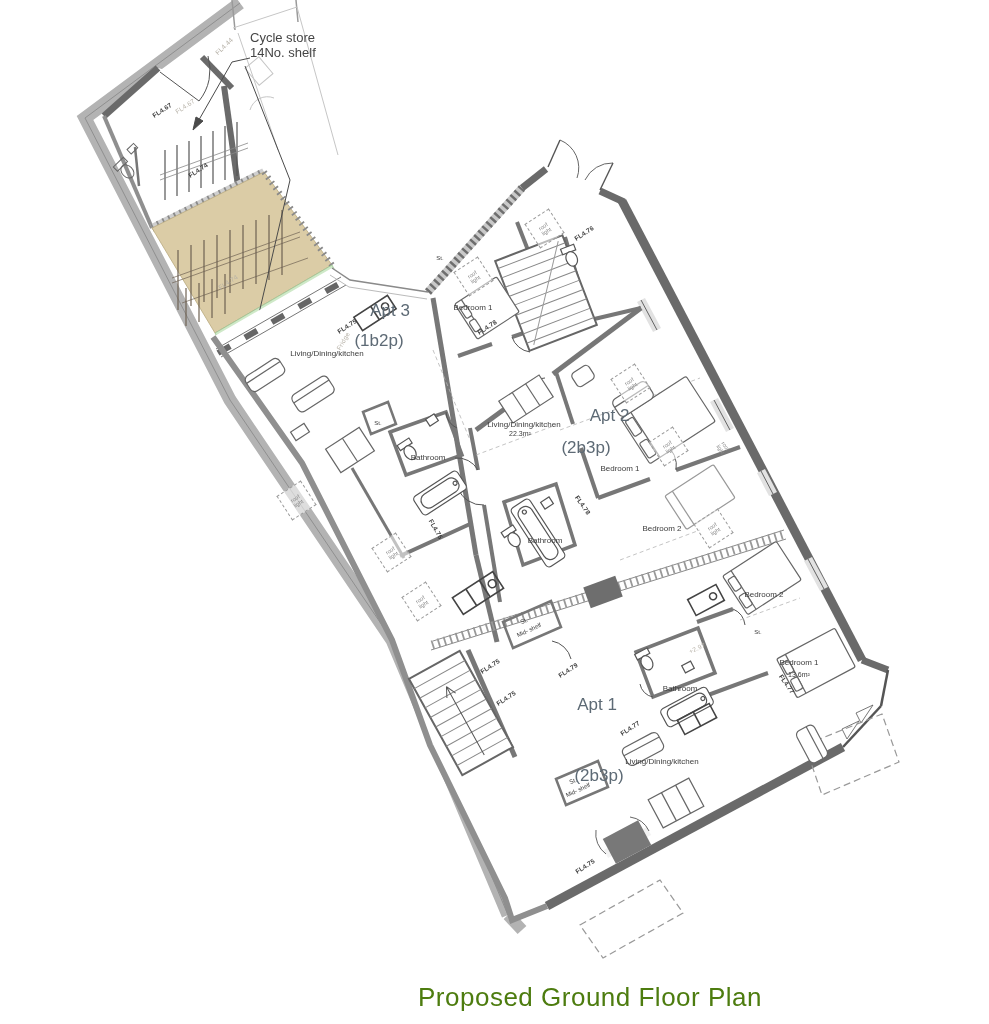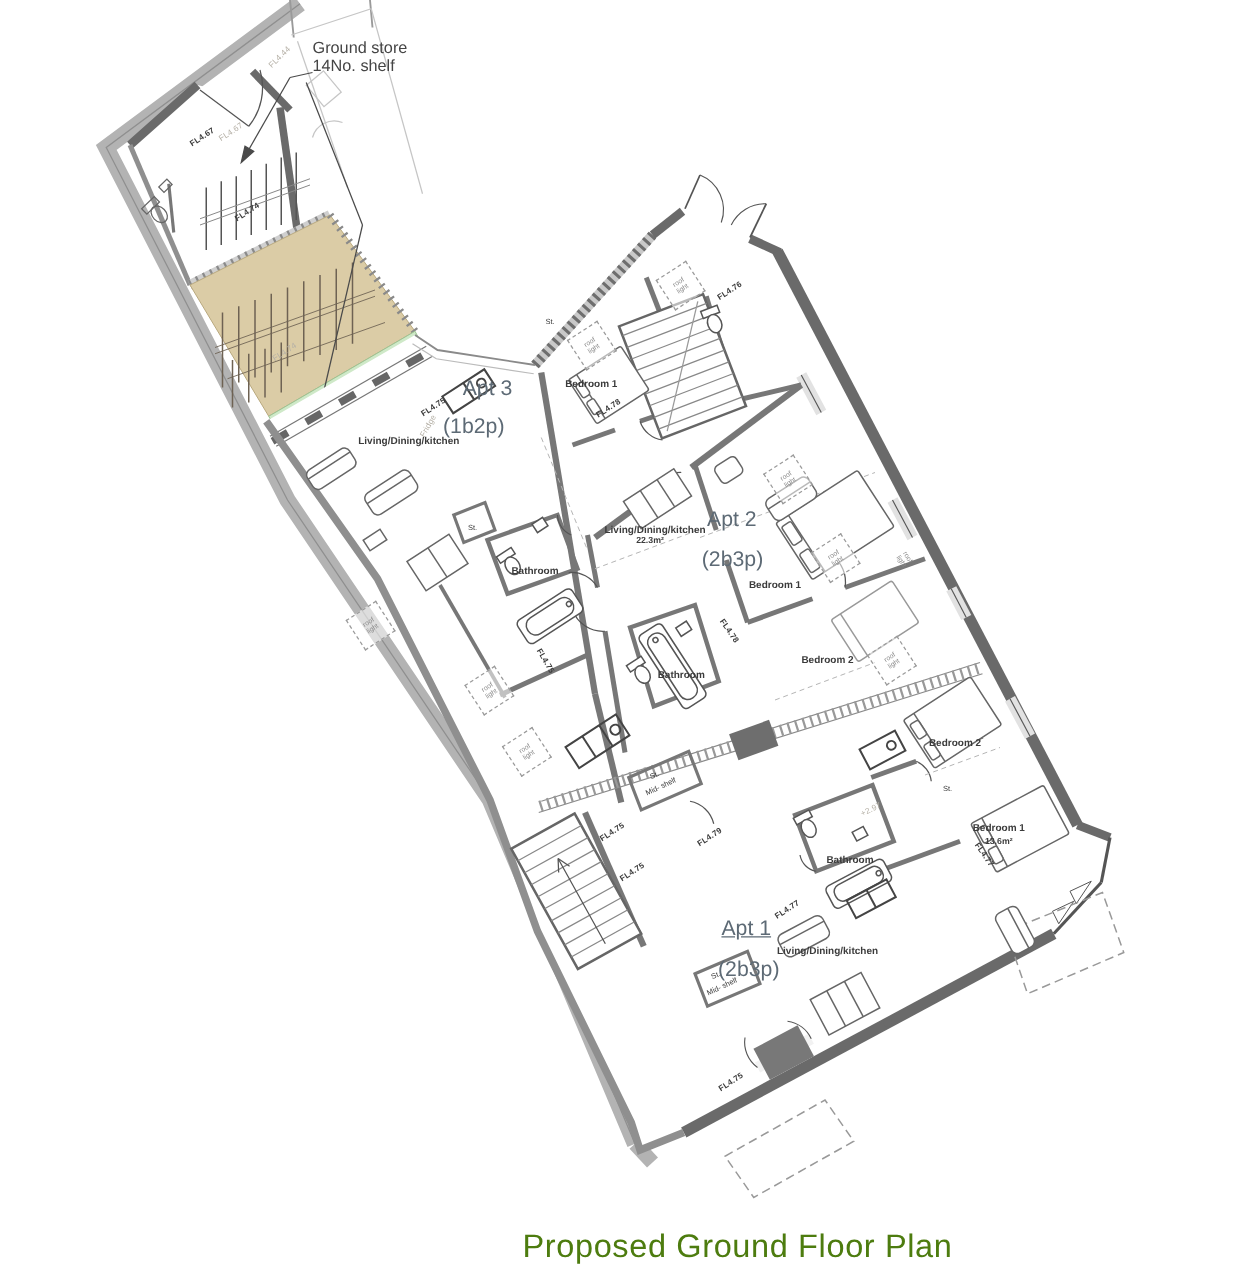--- a/index.html
+++ b/index.html
@@ -1,20 +1,20 @@
 <!DOCTYPE html>
 <html><head>
 <meta charset="utf-8">
 <style>
   html,body{margin:0;padding:0;background:#ffffff;}
   #stage{position:relative;width:989px;height:1024px;background:#fff;overflow:hidden;
          font-family:"Liberation Sans", sans-serif;}
   #plansvg{position:absolute;left:0;top:0;}
   .lbl{position:absolute;white-space:nowrap;color:#3b3b3b;transform:translate(-50%,-50%);}
-  .room{font-size:8px;font-weight:bold;}
+  .room{font-size:8px;}
   .small{font-size:6px;}
   .lvl{font-size:6.5px;font-weight:bold;letter-spacing:.2px;}
   .apt{font-size:17px;color:#5d6a75;margin-top:28px;}
   .light{color:#b5b0a6;font-weight:normal;}
   .note{font-size:13px;color:#454545;transform:none;}
   .title{font-size:26px;color:#4d7c0f;transform:translate(-50%,-50%);letter-spacing:.5px;}
   .rl{position:absolute;width:27px;height:27px;border:1px dashed #9a9a9a;background:rgba(255,255,255,.55);
       display:flex;flex-direction:column;align-items:center;justify-content:center;
       font-size:5.5px;line-height:6px;color:#8a8a8a;}
   .rl.noborder{border:none;background:none;}
@@ -404,21 +404,21 @@
           <line x1="8" y1="-13" x2="8" y2="13"></line>
     </g>
     <g transform="translate(350,450) rotate(-33)">
       <rect x="-20" y="-14" width="40" height="28"></rect>
           <line x1="0" y1="-14" x2="0" y2="14"></line>
     </g>
   </g>
 </svg>
 
 <div id="overlay" style="position:absolute;left:0;top:0;width:989px;height:1024px;">
-  <div class="lbl note" style="left:250px;top:30px;">Ground store</div>
+  <div class="lbl note" style="left:250px;top:30px;">Cycle store</div>
   <div class="lbl note" style="left:250px;top:45px;">14No. shelf</div>
   <div class="lbl title" style="left:590px;top:997px;">Proposed Ground Floor Plan</div>
 <div class="lbl room" style="left: 327px; top: 353px; transform: translate(-50%, -50%);">Living/Dining/kitchen</div>
       <div class="lbl room" style="left: 473px; top: 307px; transform: translate(-50%, -50%);">Bedroom 1</div>
       <div class="lbl room" style="left: 428px; top: 457px; transform: translate(-50%, -50%);">Bathroom</div>
       <div class="lbl room" style="left: 524px; top: 424px; transform: translate(-50%, -50%);">Living/Dining/kitchen</div>
       <div class="lbl room" style="left: 520px; top: 433px; font-size: 7px; transform: translate(-50%, -50%);">22.3m²</div>
       <div class="lbl room" style="left: 620px; top: 468px; transform: translate(-50%, -50%);">Bedroom 1</div>
       <div class="lbl room" style="left: 545px; top: 540px; transform: translate(-50%, -50%);">Bathroom</div>
       <div class="lbl room" style="left: 662px; top: 528px; transform: translate(-50%, -50%);">Bedroom 2</div>
@@ -447,23 +447,23 @@
       <div class="lbl lvl" style="left: 583px; top: 505px; transform: translate(-50%, -50%) rotate(55deg);">FL4.78</div>
       <div class="lbl lvl" style="left: 490px; top: 666px; transform: translate(-50%, -50%) rotate(-33deg);">FL4.75</div>
       <div class="lbl lvl" style="left: 506px; top: 698px; transform: translate(-50%, -50%) rotate(-33deg);">FL4.75</div>
       <div class="lbl lvl" style="left: 568px; top: 670px; transform: translate(-50%, -50%) rotate(-33deg);">FL4.79</div>
       <div class="lbl lvl" style="left: 630px; top: 728px; transform: translate(-50%, -50%) rotate(-33deg);">FL4.77</div>
       <div class="lbl lvl" style="left: 787px; top: 684px; transform: translate(-50%, -50%) rotate(55deg);">FL4.77</div>
       <div class="lbl lvl" style="left: 585px; top: 866px; transform: translate(-50%, -50%) rotate(-33deg);">FL4.75</div>
       <div class="lbl lvl light" style="left: 697px; top: 648px; transform: translate(-50%, -50%) rotate(-25deg);">+2.97</div>
       <div class="lbl apt" style="left: 390px; top: 283px; transform: translate(-50%, -50%);">Apt 3</div>
       <div class="lbl apt" style="left: 379px; top: 313px; transform: translate(-50%, -50%);">(1b2p)</div>
-      <div class="lbl apt" style="left: 572px; top: 388px; transform: translate(-50%, -50%); padding-left: 27px;">Apt 2</div>
+      <div class="lbl apt" style="left: 596px; top: 388px; transform: translate(-50%, -50%); padding-left: 27px;">Apt 2</div>
       <div class="lbl apt" style="left: 586px; top: 420px; transform: translate(-50%, -50%);">(2b3p)</div>
-      <div class="lbl apt" style="left: 597px; top: 715px; transform: translate(-50%, -50%); text-decoration: underline;">Apt 1</div>
+      <div class="lbl apt" style="left: 597px; top: 677px; transform: translate(-50%, -50%);">Apt 1</div>
       <div class="lbl apt" style="left: 599px; top: 748px; transform: translate(-50%, -50%);">(2b3p)</div>
       <div class="rl" style="left: 458.5px; top: 261.5px; transform: rotate(-33deg);">
         <span>roof</span>
         <span>light</span>
       </div>
       <div class="rl" style="left: 529.5px; top: 213.5px; transform: rotate(-33deg);">
         <span>roof</span>
         <span>light</span>
       </div>
       <div class="rl" style="left: 615.5px; top: 368.5px; transform: rotate(-33deg);">

